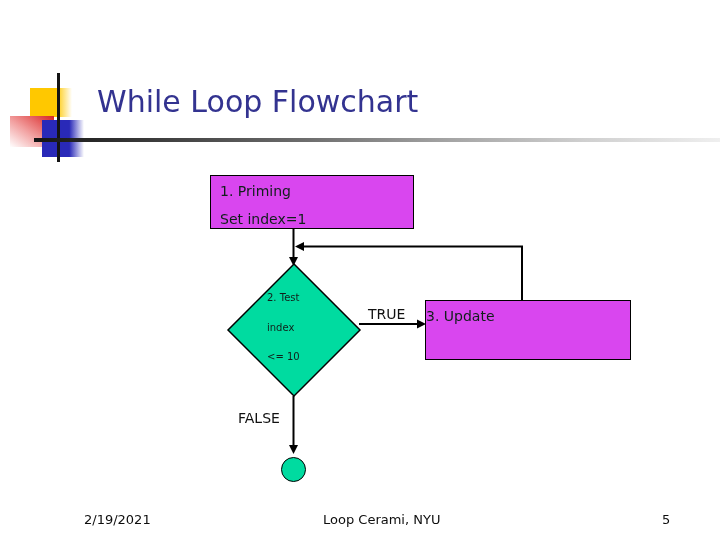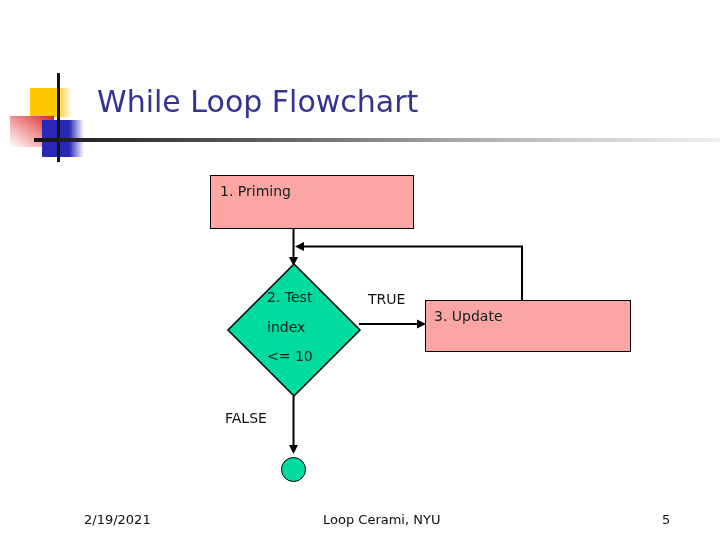--- a/index.html
+++ b/index.html
@@ -40,42 +40,42 @@
     font-size: 30px; line-height: 1.2;
     color: #333390;
     white-space: nowrap;
   }
 
   
   .fc-svg { position: absolute; left: 0; top: 0; width: 720px; height: 540px; }
 
   .fc-box {
     position: absolute;
-    background: #fca5a5;
+    background: #d946ef;
     border: 1.5px solid #000;
     box-sizing: border-box;
     font-size: 14px; color: #10201a;
     padding: 1px 0 0 9px;
   }
   .fc-box .fc-line { display: block; height: 28px; line-height: 28px; white-space: nowrap; }
   .box-priming { left: 210px; top: 175px; width: 204px; height: 54px; }
-  .box-update  { left: 425px; top: 300px; width: 206px; height: 52px; padding-left: 8px; }
+  .box-update  { left: 425px; top: 300px; width: 206px; height: 60px; padding-left: 0; }
 
   .diamond-label {
     position: absolute; left: 267px; top: 283px;
-    font-size: 14px; line-height: 29.5px; color: #10201a;
+    font-size: 10px; line-height: 29.5px; color: #10201a;
     white-space: nowrap;
   }
   .diamond-label span { display: block; }
 
   .branch-label {
     position: absolute; font-size: 14px; color: #111; white-space: nowrap;
   }
-  .label-true  { left: 368px; top: 291px; }
-  .label-false { left: 225px; top: 410px; }
+  .label-true  { left: 368px; top: 306px; }
+  .label-false { left: 238px; top: 410px; }
 
   .terminal-circle {
     position: absolute; left: 281px; top: 457px; width: 25px; height: 25px;
     background: #00DBA0; border: 1.5px solid #000; border-radius: 50%;
     box-sizing: border-box;
   }
 
   
   .footer-item { position: absolute; top: 512px; font-size: 13px; color: #0d0d0d; white-space: nowrap; }
   .footer-date   { left: 84px; }
@@ -107,20 +107,21 @@
 
     <line x1="359" y1="324" x2="417" y2="324" stroke="#000" stroke-width="2"></line>
     <polygon points="426,324 417,319.5 417,328.5" fill="#000"></polygon>
 
     <line x1="293.5" y1="396" x2="293.5" y2="445" stroke="#000" stroke-width="2"></line>
     <polygon points="293.5,454 289,445 298,445" fill="#000"></polygon>
   </svg>
 
   <div class="fc-box box-priming">
     <span class="fc-line">1. Priming</span>
+    <span class="fc-line">Set index=1</span>
   </div>
 
   <div class="fc-box box-update">
     <span class="fc-line">3. Update</span>
   </div>
 
   <div class="diamond-label">
     <span>2. Test</span>
     <span>index</span>
     <span>&lt;= 10</span>

